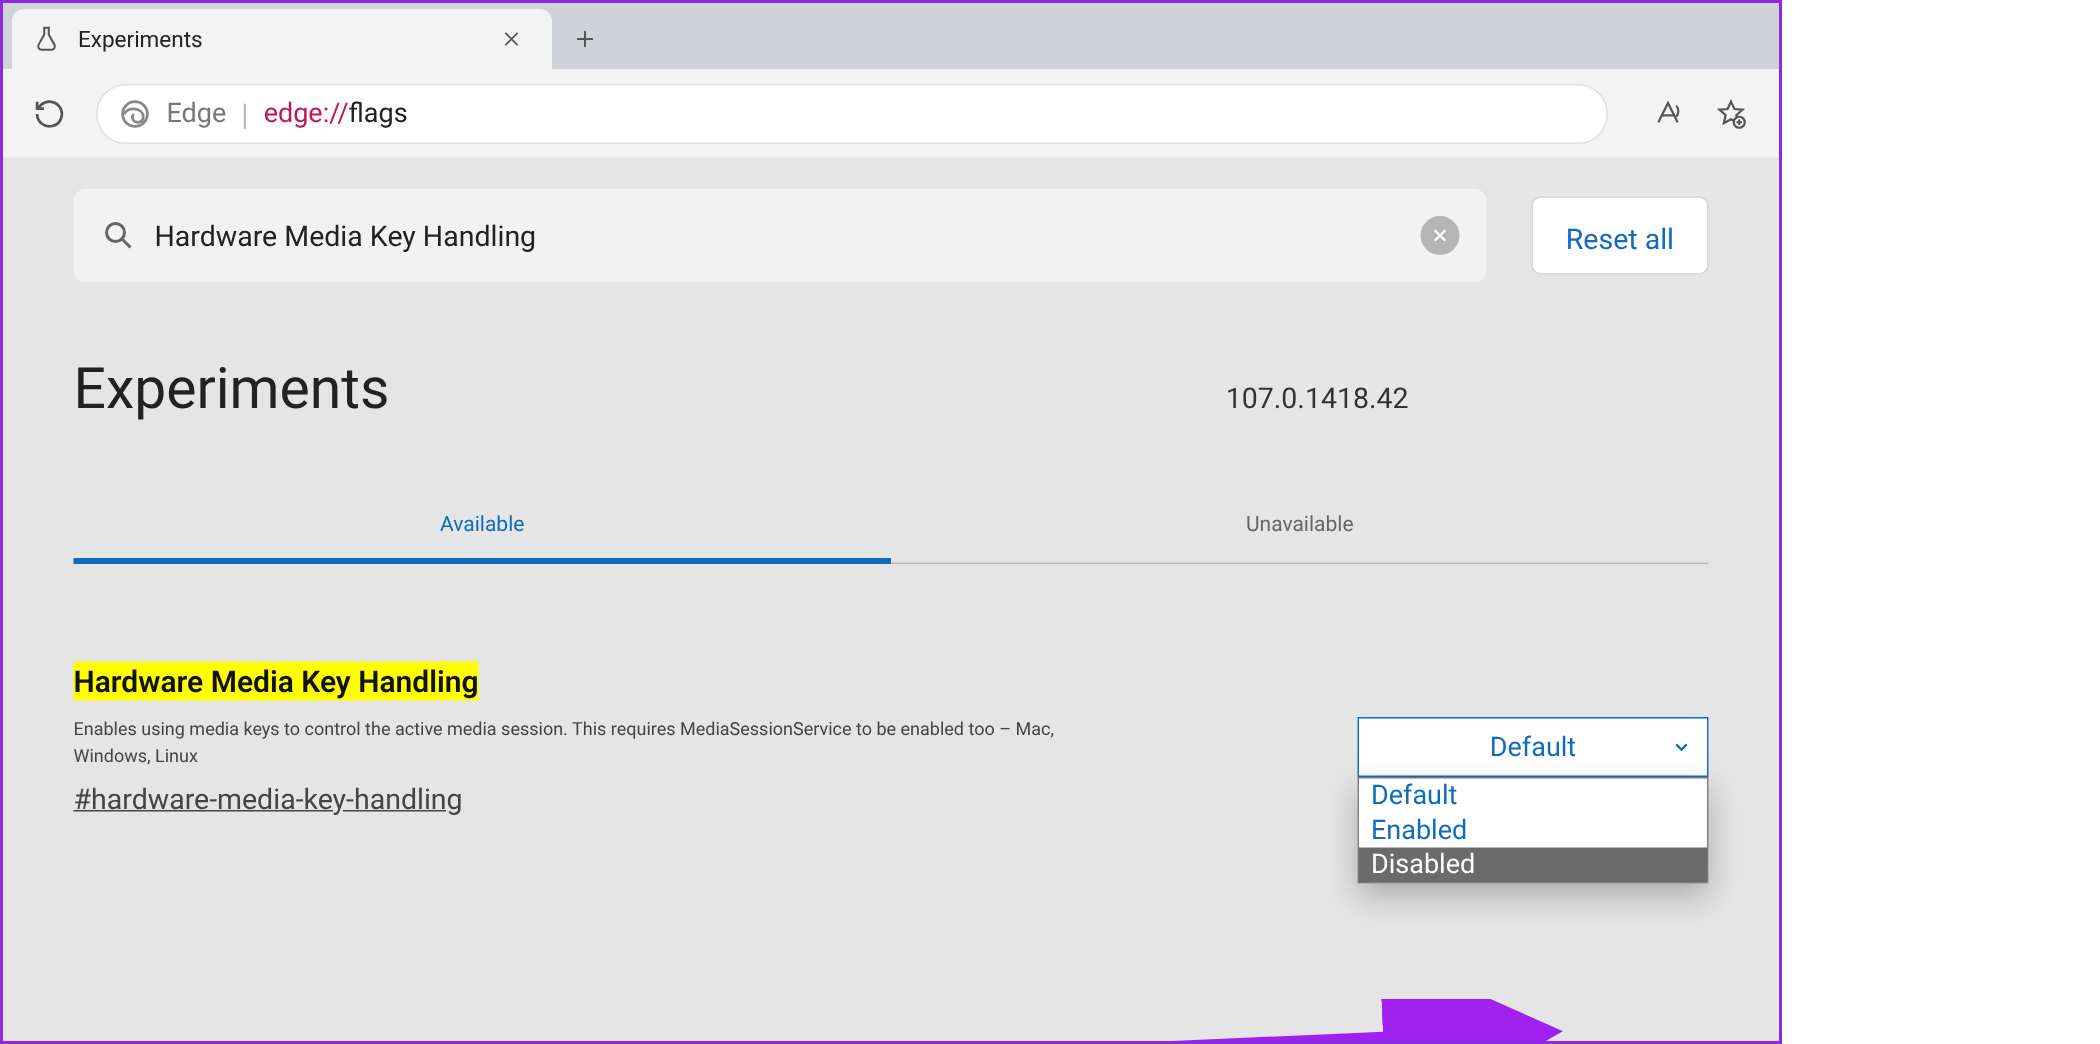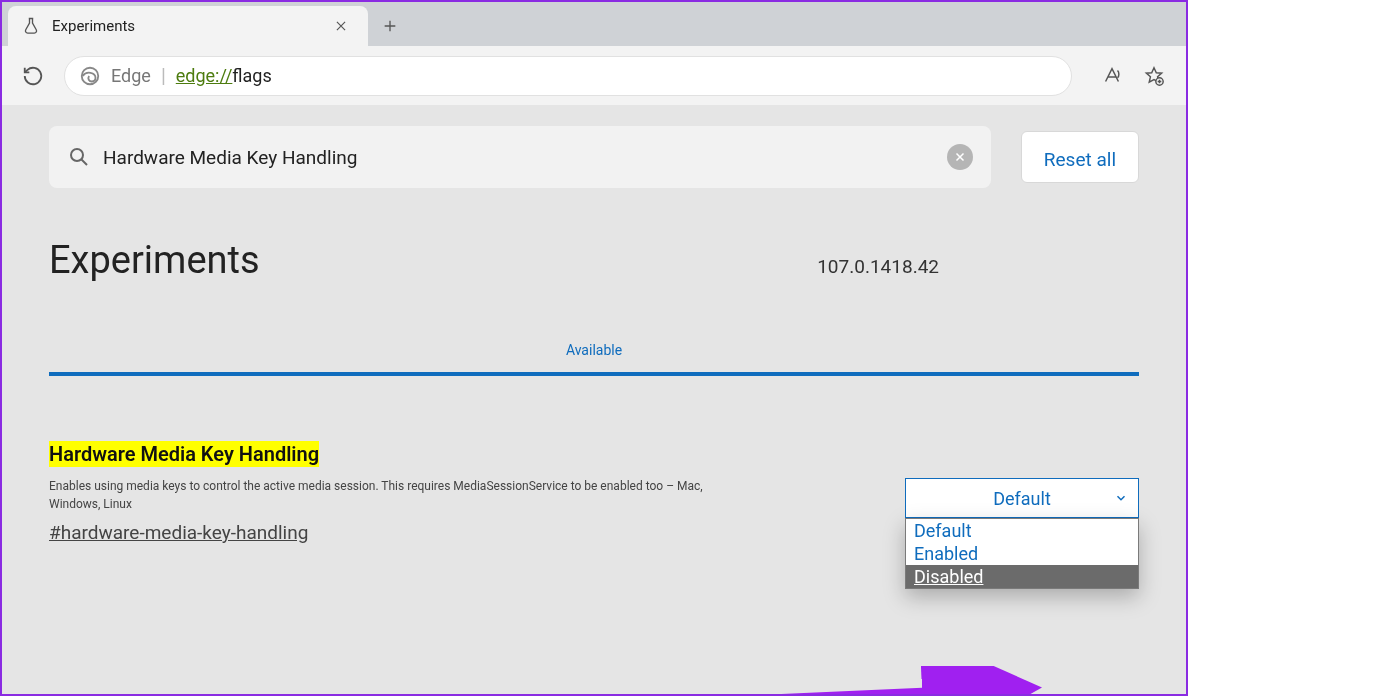--- a/index.html
+++ b/index.html
@@ -11,21 +11,21 @@
 .tab-title { flex:1; font-size:15px; color:#222; }
 .tab-close,.tab-new { width:26px; height:26px; display:flex; align-items:center; justify-content:center; color:#555; border-radius:4px; }
 .newtab-wrap { width:44px; display:flex; align-items:center; justify-content:center; height:40px; }
 
 .toolbar { height:60px; background:#f3f3f3; display:flex; align-items:center; padding:14px 18px; gap:18px; border-bottom:1px solid #e5e5e5; }
 .reload { width:26px; height:26px; display:flex; align-items:center; justify-content:center; color:#555; }
 .omnibox { flex:1; height:40px; background:#fff; border:1px solid #e1e1e1; border-radius:20px; display:flex; align-items:center; padding:0 14px; gap:10px; color:#555; }
 .omni-edge { font-size:18px; color:#777; }
 .omni-sep { color:#bbb; font-size:20px; }
 .omni-url { font-size:18px; }
-.omni-url .scheme { color:#4d7c0f;text-decoration:underline; }
+.omni-url .scheme { color:#be185d; }
 .omni-url .path { color:#222; }
 .toolbar-right { display:flex; align-items:center; gap:14px; margin-left:8px; }
 .tb-icon { width:28px; height:28px; display:flex; align-items:center; justify-content:center; color:#555; }
 
 .page { flex:1; background:#e5e5e5; position:relative; overflow:hidden; }
 .content { width:1090px; margin:0 auto; padding-top:20px; }
 
 .searchrow { display:flex; align-items:center; gap:30px; }
 .searchbox { flex:1; height:62px; background:#f2f2f2; border-radius:8px; display:flex; align-items:center; padding:0 18px; gap:12px; }
 .searchbox input { flex:1; border:none; background:transparent; font-size:19px; color:#222; outline:none; }
@@ -44,21 +44,21 @@
 .flag-text { flex:1; }
 .flag-title { font-size:20px; font-weight:600; color:#111; background:#ffff00; display:inline; padding:1px 0; }
 .flag-desc { font-size:12px; color:#444; line-height:1.5; margin-top:11px; max-width:700px; }
 .flag-id { font-size:19px; color:#444; text-decoration:underline; margin-top:8px; display:inline-block; }
 
 .dropdown { width:234px; position:relative; margin-top:36px; }
 .dropdown-sel { width:100%; height:40px; border:1px solid #0f6cbd; background:#fff; color:#0f6cbd; font-size:18px; display:flex; align-items:center; justify-content:center; gap:10px; cursor:pointer; position:relative; }
 .dropdown-sel .chev { position:absolute; right:10px; }
 .dropdown-list { position:absolute; top:40px; left:0; width:100%; background:#fff; border:1px solid #7a7a7a; box-shadow:0 8px 20px rgba(0,0,0,.25); }
 .dropdown-list .opt { padding:1px 8px; font-size:18px; color:#0f6cbd; cursor:pointer; }
-.dropdown-list .opt.highlight { background:#6b6b6b; color:#fff;text-decoration:underline; }
+.dropdown-list .opt.highlight { background:#6b6b6b; color:#fff; }
 
 .arrow { position:absolute; left:620px; top:560px; pointer-events:none; }
 
 svg { display:block; }
 </style>
 </head>
 <body>
 
 <div class="frame">
 
@@ -142,20 +142,21 @@
         <button class="reset-btn">Reset all</button>
       </div>
 
       <div class="heading-row">
         <h1 class="page-title">Experiments</h1>
         <span class="version">107.0.1418.42</span>
       </div>
 
       <div class="tabs">
         <div class="tabitem active">Available</div>
+        <div class="tabitem">Unavailable</div>
       </div>
 
       <div class="flag">
         <div class="flag-text">
           <span class="flag-title">Hardware Media Key Handling</span>
           <div class="flag-desc">Enables using media keys to control the active media session. This requires MediaSessionService to be enabled too – Mac, Windows, Linux</div>
           <a class="flag-id">#hardware-media-key-handling</a>
         </div>
         <div class="dropdown">
           <div class="dropdown-sel">

